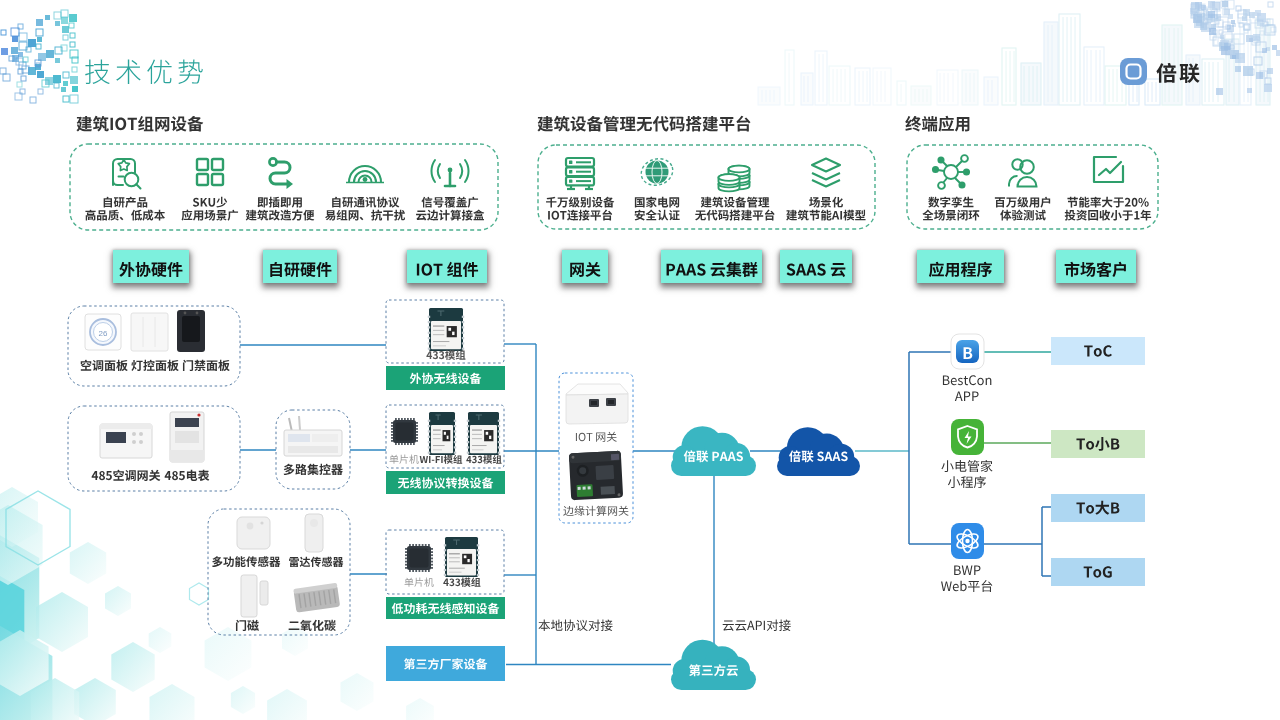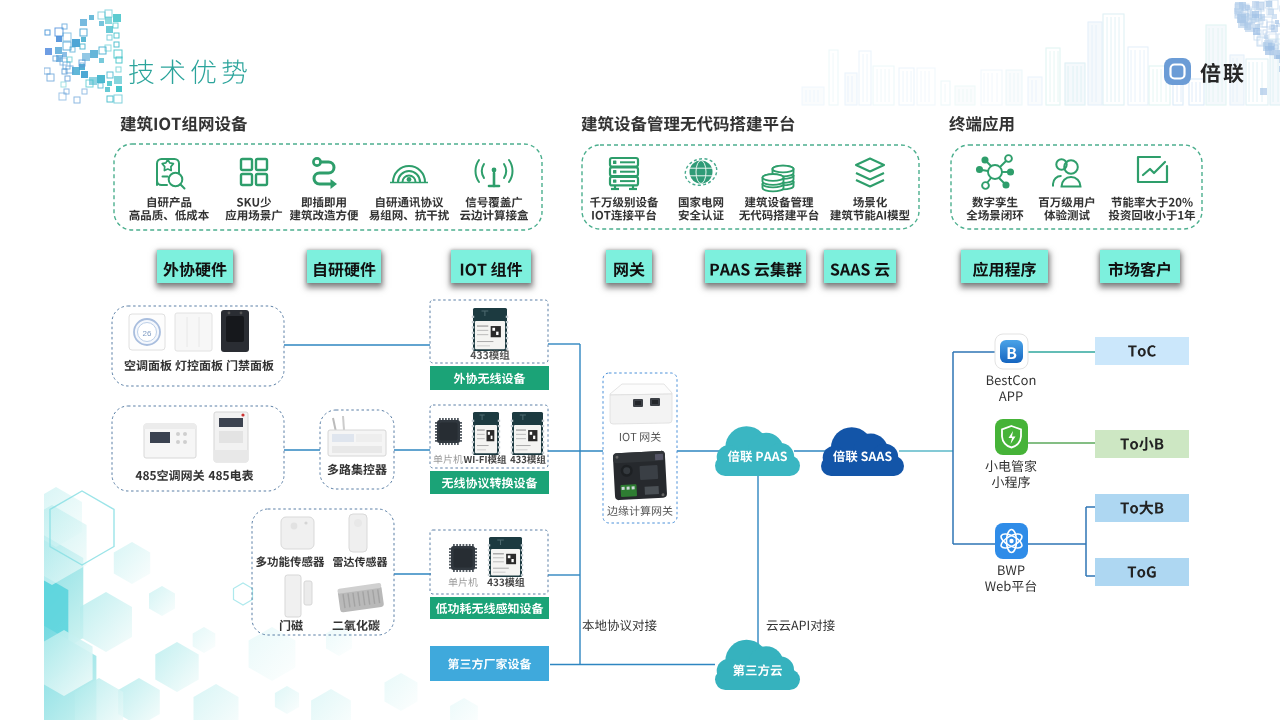--- a/index.html
+++ b/index.html
@@ -1,16 +1,16 @@
 <!DOCTYPE html>
 <html><head><meta charset="utf-8">
 <style>
 html,body{margin:0;padding:0;width:1280px;height:720px;overflow:hidden;background:#fff;
 font-family:"Liberation Sans",sans-serif;}
-#stage{position:absolute;top:0;left:0;width:1108px;height:720px;margin-left:44px;}
+#stage{position:absolute;top:0;left:0;width:1108px;height:720px;}
 svg.overlay{position:absolute;top:0;left:0;z-index:5;}
 </style></head>
 <body>
 <div id="stage">
 <div style="position:absolute;left:113px;top:250px;width:76px;height:33px;background:#7df0dd;box-shadow:0 3px 6px 1.5px rgba(64,64,64,0.62),0 0 3px rgba(100,100,100,0.45);"></div>
     <div style="position:absolute;left:263px;top:250px;width:74px;height:33px;background:#7df0dd;box-shadow:0 3px 6px 1.5px rgba(64,64,64,0.62),0 0 3px rgba(100,100,100,0.45);"></div>
     <div style="position:absolute;left:407px;top:250px;width:80px;height:33px;background:#7df0dd;box-shadow:0 3px 6px 1.5px rgba(64,64,64,0.62),0 0 3px rgba(100,100,100,0.45);"></div>
     <div style="position:absolute;left:562px;top:250px;width:46px;height:33px;background:#7df0dd;box-shadow:0 3px 6px 1.5px rgba(64,64,64,0.62),0 0 3px rgba(100,100,100,0.45);"></div>
     <div style="position:absolute;left:661px;top:250px;width:101px;height:33px;background:#7df0dd;box-shadow:0 3px 6px 1.5px rgba(64,64,64,0.62),0 0 3px rgba(100,100,100,0.45);"></div>
     <div style="position:absolute;left:780px;top:250px;width:72px;height:33px;background:#7df0dd;box-shadow:0 3px 6px 1.5px rgba(64,64,64,0.62),0 0 3px rgba(100,100,100,0.45);"></div>

